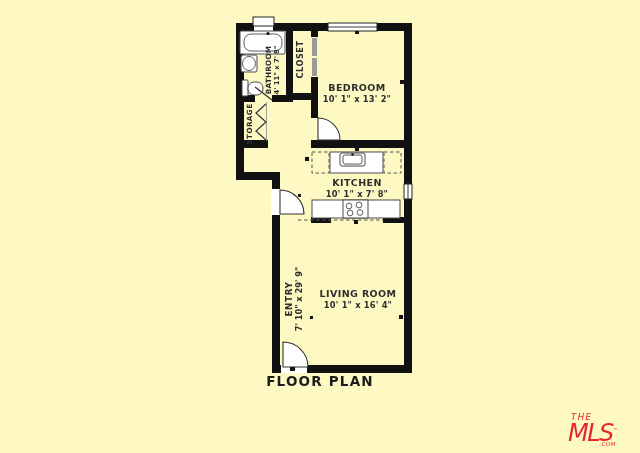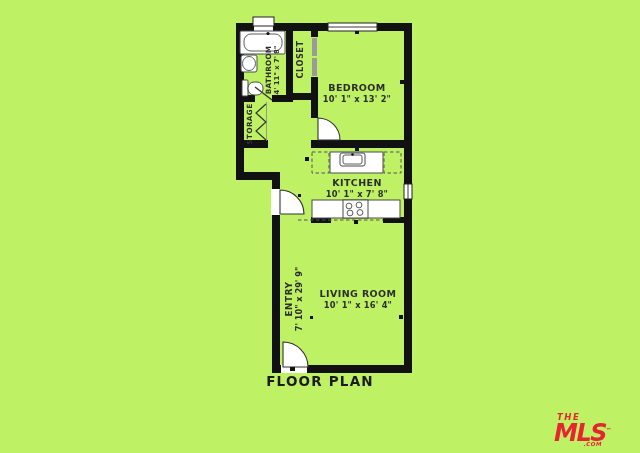--- a/index.html
+++ b/index.html
@@ -1,17 +1,17 @@
 <!DOCTYPE html>
 <html><head>
 <meta charset="utf-8">
 <style>
   html,body{margin:0;padding:0;background:#fff;}
   #canvas{
-    position:relative;width:640px;height:453px;background:#bef264;overflow:hidden;
+    position:relative;width:640px;height:453px;background:#fef9c3;overflow:hidden;
     font-family:"DejaVu Sans","Liberation Sans",sans-serif;
   }
   svg{position:absolute;left:0;top:0;}
   .wall{fill:#111111;stroke:none;}
   .gap{fill:#ffffff;stroke:none;}
   .fix{fill:#ffffff;stroke:#4a4a4a;stroke-width:1;}
   .fixthin{fill:none;stroke:#4a4a4a;stroke-width:0.9;}
   .door{fill:#ffffff;stroke:#333333;stroke-width:1.1;}
   .win{fill:#ffffff;stroke:#222222;stroke-width:1;}
   .winline{stroke:#222222;stroke-width:0.9;}
@@ -21,22 +21,22 @@
   .roomname{font-size:9.5px;font-weight:bold;fill:#2d2d2d;letter-spacing:0.4px;text-anchor:middle;}
   .roomdims{font-size:8.3px;font-weight:bold;fill:#2d2d2d;letter-spacing:0.2px;text-anchor:middle;}
   .smallname{font-size:8.2px;font-weight:bold;fill:#2d2d2d;letter-spacing:0.5px;text-anchor:middle;}
   .tinyname{font-size:7.2px;font-weight:bold;fill:#2d2d2d;letter-spacing:0.4px;text-anchor:middle;}
   .bathname{font-size:7.3px;font-weight:bold;fill:#2d2d2d;letter-spacing:0.2px;text-anchor:middle;}
   .bathdims{font-size:6.8px;font-weight:bold;fill:#2d2d2d;text-anchor:middle;}
   .entryname{font-size:8.8px;font-weight:bold;fill:#2d2d2d;letter-spacing:0.6px;text-anchor:middle;}
   .entrydims{font-size:8.2px;font-weight:bold;fill:#2d2d2d;text-anchor:middle;}
   .caption{font-size:13.5px;font-weight:bold;fill:#1c1c1c;letter-spacing:1.2px;text-anchor:middle;}
   #mls-logo{
-    position:absolute;left:554px;top:413px;width:50px;height:38px;
-    color:#e62531;font-style:italic;font-weight:bold;line-height:1;
+    position:absolute;left:568px;top:413px;width:50px;height:38px;
+    color:#e62531;font-style:italic;font-weight:normal;line-height:1;
   }
   #mls-logo .the{display:block;font-size:8.5px;letter-spacing:1.5px;margin-left:3px;}
   #mls-logo .mls{display:block;font-size:24px;letter-spacing:-1.5px;margin-top:-1px;}
   #mls-logo .tm{font-size:5.5px;font-style:normal;vertical-align:super;letter-spacing:0;}
   #mls-logo .com{display:block;font-size:5.5px;letter-spacing:0.5px;text-align:right;margin-top:-3px;margin-right:2px;}
 </style>
 </head>
 <body>
 
 <div id="canvas">

